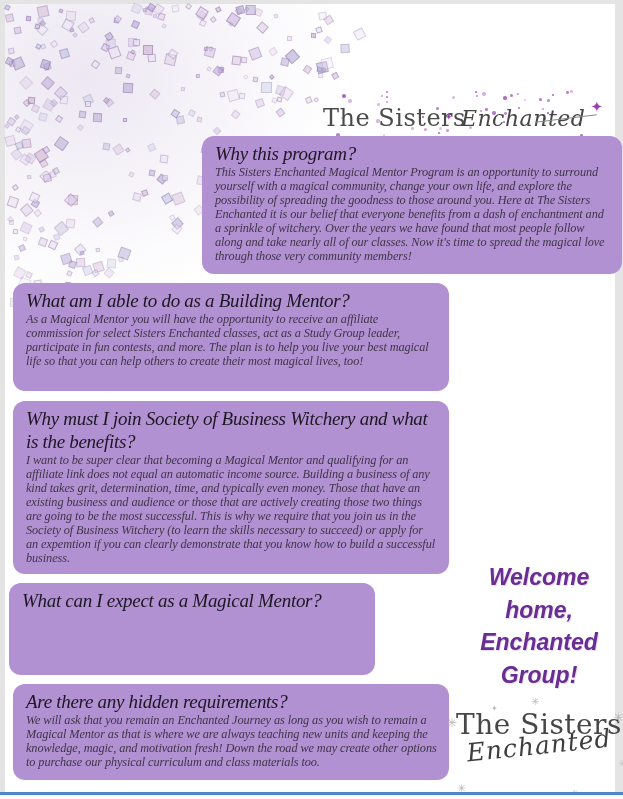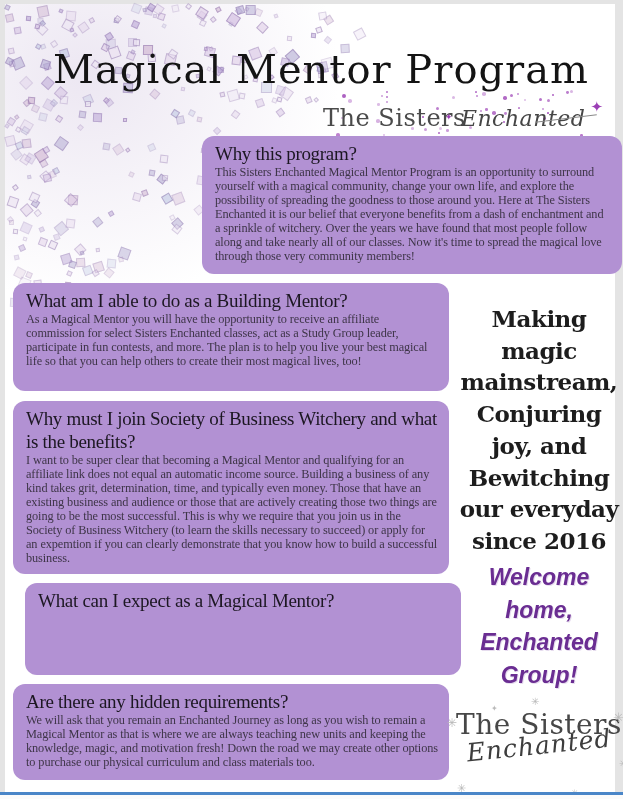--- a/index.html
+++ b/index.html
@@ -43,34 +43,34 @@
     position:absolute;left:6px;top:8px;white-space:nowrap;
   }
   .brand-serif{font-family:"DejaVu Serif",serif;font-size:24px;color:#4b4b4b;letter-spacing:0.5px;}
   .brand-script{font-family:"DejaVu Serif",serif;font-style:italic;font-size:22px;color:#454545;margin-left:-5px;letter-spacing:0.5px;}
   .brand-star{position:absolute;right:-4px;top:2px;color:var(--sparkle-purple);font-size:15px;}
   .brand-star-small{position:absolute;left:128px;top:16px;color:var(--sparkle-purple);font-size:9px;}
   .brand-swash{position:absolute;right:2px;top:22px;width:62px;height:1px;background:#8a8a8a;transform:rotate(-7deg);}
   
   .card{
     position:absolute;z-index:2;background:var(--card-purple);
-    border-radius:12px;padding:6px 11px 8px 13px;
+    border-radius:12px;padding:6px 11px 8px 13px;font-style:italic;
   }
   .card h2{
     font-family:"Liberation Serif",serif;font-weight:400;
     font-size:19px;line-height:1.22;color:#1c1722;letter-spacing:-0.3px;
   }
   .card p{
     font-family:"Liberation Serif",serif;
     font-size:12.3px;line-height:1.14;color:#3e3548;letter-spacing:-0.1px;
   }
   .card-1{left:197px;top:132px;width:420px;min-height:138px;}
   .card-2{left:8px;top:279px;width:436px;min-height:108px;}
   .card-3{left:8px;top:397px;width:436px;min-height:173px;}
-  .card-4{left:20px;top:579px;width:436px;min-height:92px;}
+  .card-4{left:4px;top:579px;width:366px;min-height:92px;}
   .card-5{left:8px;top:680px;width:436px;min-height:96px;}
   
   .tagline{
     position:absolute;left:450px;top:299px;width:168px;z-index:2;
     font-family:"DejaVu Serif",serif;font-weight:700;font-size:23px;
     line-height:1.38;letter-spacing:-0.5px;color:#1d1d1d;
     text-align:center;white-space:pre-line;
   }
   .welcome{
     position:absolute;left:450px;top:557px;width:168px;z-index:2;
@@ -330,21 +330,20 @@
         <div class="confetti-diamond" style="left: 271.5px; top: 105.2px; width: 6.9px; height: 6.9px; transform: rotate(53deg); background: rgba(205, 180, 221, 0.65); opacity: 0.62;"></div>
         <div class="confetti-diamond" style="left: 109.5px; top: 12.3px; width: 5.6px; height: 5.6px; transform: rotate(37deg); background: rgba(236, 228, 242, 0.8); opacity: 0.82;"></div>
         <div class="confetti-diamond" style="left: 55.6px; top: 250.4px; width: 10.4px; height: 10.4px; transform: rotate(73deg); background: rgba(186, 164, 214, 0.75); opacity: 0.63;"></div>
         <div class="confetti-diamond" style="left: 74.7px; top: 246.6px; width: 4.1px; height: 4.1px; transform: rotate(70deg); background: rgba(168, 160, 205, 0.6); opacity: 0.63;"></div>
         <div class="confetti-diamond" style="left: 138px; top: 3.5px; width: 3.7px; height: 3.7px; transform: rotate(79deg); background: rgba(168, 160, 205, 0.6); opacity: 0.61;"></div>
         <div class="confetti-diamond" style="left: 149px; top: 1px; width: 8.9px; height: 8.9px; transform: rotate(34deg); background: rgba(222, 204, 231, 0.7); opacity: 0.48;"></div>
         <div class="confetti-diamond" style="left: 208.7px; top: 123.5px; width: 6.3px; height: 6.3px; transform: rotate(46deg); background: rgba(186, 164, 214, 0.75); opacity: 0.42;"></div>
         <div class="confetti-diamond" style="left: 227.3px; top: 106.8px; width: 7.3px; height: 7.3px; transform: rotate(37deg); background: rgba(222, 204, 231, 0.7); opacity: 0.53;"></div>
       </div>
 
-    <div class="title">Magical Mentor Program</div>
 
     <div class="header-brand">
       <div class="header-dots">
           <div class="sparkle-dot" style="left: 193px; top: 4px; width: 3.4px; height: 3.4px; opacity: 0.69;"></div>
           <div class="sparkle-dot" style="left: 64px; top: 5px; width: 2.4px; height: 2.4px; opacity: 0.5;"></div>
           <div class="sparkle-dot" style="left: 214px; top: 49px; width: 1.8px; height: 1.8px; opacity: 0.46;"></div>
           <div class="sparkle-dot" style="left: 59px; top: 29px; width: 3.7px; height: 3.7px; opacity: 0.4;"></div>
           <div class="sparkle-dot" style="left: 263px; top: 44px; width: 2.5px; height: 2.5px; opacity: 0.69;"></div>
           <div class="sparkle-dot" style="left: 69px; top: 11px; width: 2.1px; height: 2.1px; opacity: 0.55;"></div>
           <div class="sparkle-dot" style="left: 249px; top: 1px; width: 2.8px; height: 2.8px; opacity: 0.68;"></div>
@@ -413,28 +412,20 @@
 
     <div class="card card-4">
       <h2>What can I expect as a Magical Mentor?</h2>
     </div>
 
     <div class="card card-5">
       <h2>Are there any hidden requirements?</h2>
       <p>We will ask that you remain an Enchanted Journey as long as you wish to remain a Magical Mentor as that is where we are always teaching new units and keeping the knowledge, magic, and motivation fresh! Down the road we may create other options to purchase our physical curriculum and class materials too.</p>
     </div>
 
-    <div class="tagline">Making
-magic
-mainstream,
-Conjuring
-joy, and
-Bewitching
-our everyday
-since 2016</div>
 
     <div class="welcome">Welcome
 home,
 Enchanted
 Group!</div>
 
     <div class="footer-brand">
       <span class="footer-sparkle" style="left:-4px;top:6px;font-size:12px;">✳</span>
       <span class="footer-sparkle" style="left:80px;top:-14px;font-size:10px;">✳</span>
       <span class="footer-sparkle" style="left:162px;top:0px;font-size:13px;">✳</span>

